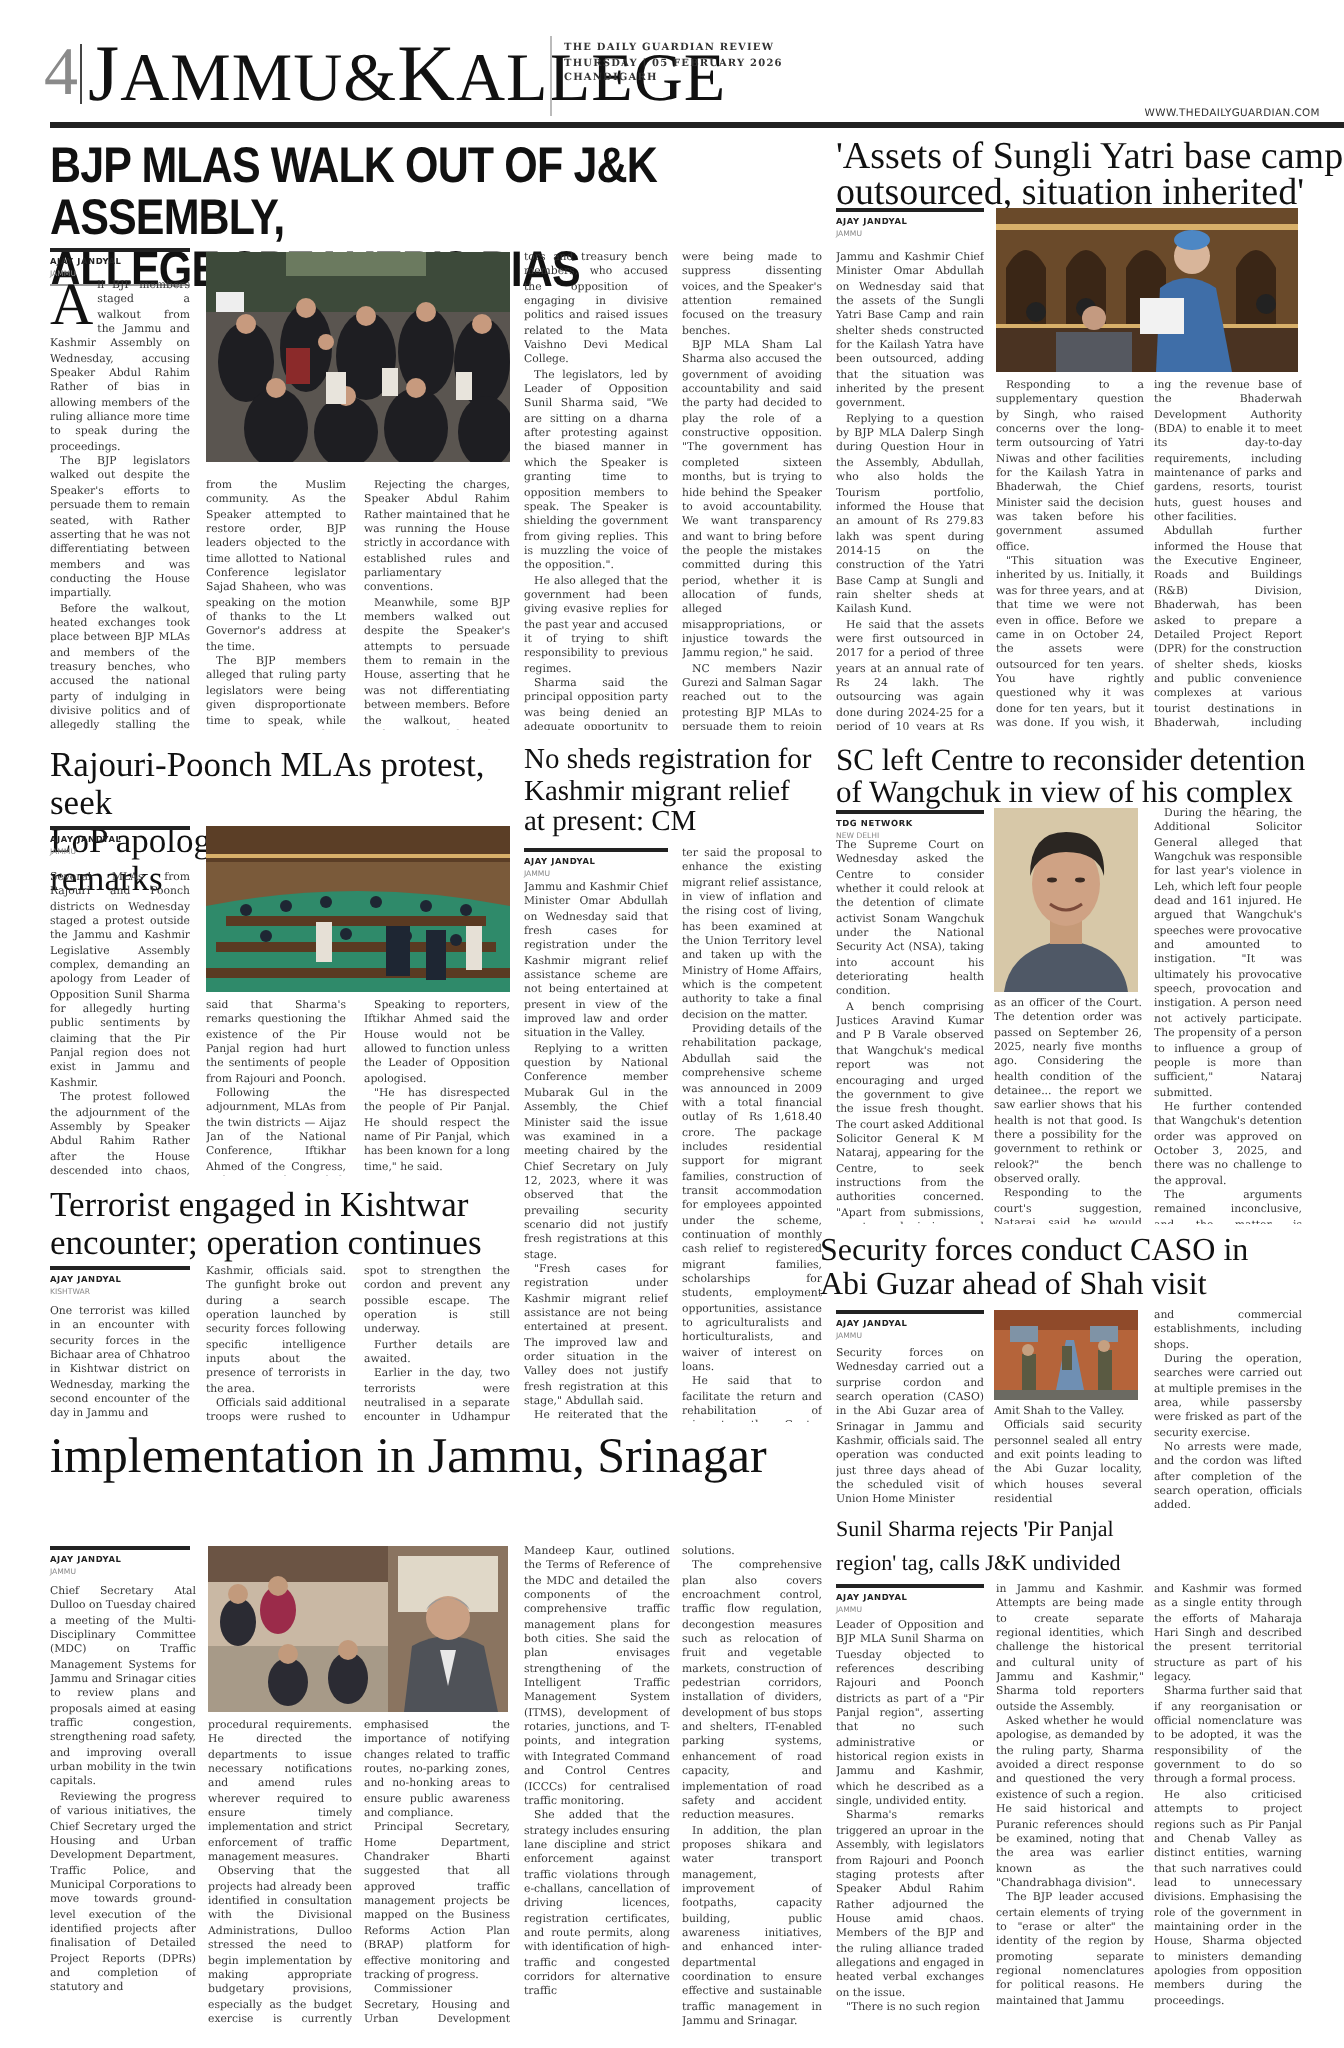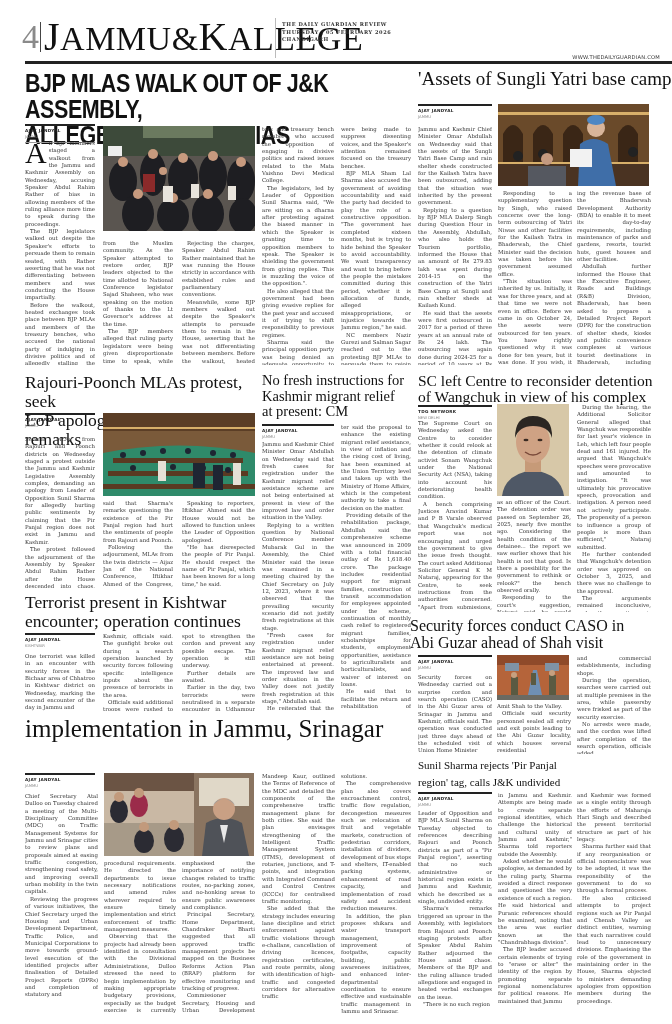--- a/index.html
+++ b/index.html
@@ -116,20 +116,21 @@
 
 </div>
 <div class="col" style="left:341px;top:126px;width:70px;height:239px;">
   <p class="first">were being made to suppress dissenting voices, and the Speaker's attention remained focused on the treasury benches.</p>
   <p>BJP MLA Sham Lal Sharma also accused the government of avoiding accountability and said the party had decided to play the role of a constructive opposition. "The government has completed sixteen months, but is trying to hide behind the Speaker to avoid accountability. We want transparency and want to bring before the people the mistakes committed during this period, whether it is allocation of funds, alleged misappropriations, or injustice towards the Jammu region," he said.</p>
   <p>NC members Nazir Gurezi and Salman Sagar reached out to the protesting BJP MLAs to persuade them to rejoin the proceedings of the House, after prolonged persuasion, they returned to the House.</p>
 </div>
 
 <div class="hl-serif" style="left:418px;top:70px;font-size:19px;width:254px;line-height:18px;">
   <div>'Assets of Sungli Yatri base camp</div>
+  <div>outsourced, situation inherited'</div>
 </div>
 <div class="byline" style="left:418px;top:104px;width:74px;">
   <span class="bar"></span>
   <span class="name">AJAY JANDYAL</span>
   <span class="place">JAMMU</span>
 </div>
 <div class="col" style="left:418px;top:126px;width:74px;height:239px;">
   <p class="first">Jammu and Kashmir Chief Minister Omar Abdullah on Wednesday said that the assets of the Sungli Yatri Base Camp and rain shelter sheds constructed for the Kailash Yatra have been outsourced, adding that the situation was inherited by the present government.</p>
   <p>Replying to a question by BJP MLA Dalerp Singh during Question Hour in the Assembly, Abdullah, who also holds the Tourism portfolio, informed the House that an amount of Rs 279.83 lakh was spent during 2014-15 on the construction of the Yatri Base Camp at Sungli and rain shelter sheds at Kailash Kund.</p>
   <p>He said that the assets were first outsourced in 2017 for a period of three years at an annual rate of Rs 24 lakh. The outsourcing was again done during 2024-25 for a period of 10 years at Rs 26.25 lakh per year, with a provision of 10 per cent annual escalation.</p>
@@ -222,21 +223,21 @@
   <p class="first">said that Sharma's remarks questioning the existence of the Pir Panjal region had hurt the sentiments of people from Rajouri and Poonch.</p>
   <p>Following the adjournment, MLAs from the twin districts — Aijaz Jan of the National Conference, Iftikhar Ahmed of the Congress, and Javaid Iqbal, Muzaffar Iqbal Khan and Choudhary Akram — staged a dharna outside the Assembly, raising slogans in support of Pir Panjal.</p>
 </div>
 <div class="col" style="left:182px;top:500px;width:73px;height:88px;">
   <p>Speaking to reporters, Iftikhar Ahmed said the House would not be allowed to function unless the Leader of Opposition apologised.</p>
   <p>"He has disrespected the people of Pir Panjal. He should respect the name of Pir Panjal, which has been known for a long time," he said.</p>
 
 </div>
 
 <div class="hl-serif" style="left:262px;top:373px;font-size:14.5px;width:150px;line-height:15.5px;">
-  <div>No fresh instructions for</div>
+  <div>No sheds registration for</div>
   <div>Kashmir migrant relief</div>
   <div>at present: CM</div>
 </div>
 <div class="byline" style="left:262px;top:424px;width:72px;">
   <span class="bar"></span>
   <span class="name">AJAY JANDYAL</span>
   <span class="place">JAMMU</span>
 </div>
 <div class="col" style="left:262px;top:441px;width:72px;height:270px;">
   <p class="first">Jammu and Kashmir Chief Minister Omar Abdullah on Wednesday said that fresh cases for registration under the Kashmir migrant relief assistance scheme are not being entertained at present in view of the improved law and order situation in the Valley.</p>
@@ -281,21 +282,21 @@
   <p class="first">as an officer of the Court. The detention order was passed on September 26, 2025, nearly five months ago. Considering the health condition of the detainee... the report we saw earlier shows that his health is not that good. Is there a possibility for the government to rethink or relook?" the bench observed orally.</p>
   <p>Responding to the court's suggestion, Nataraj said he would place the issue before the competent authorities.</p>
 </div>
 <div class="col" style="left:577px;top:404px;width:74px;height:208px;">
   <p>During the hearing, the Additional Solicitor General alleged that Wangchuk was responsible for last year's violence in Leh, which left four people dead and 161 injured. He argued that Wangchuk's speeches were provocative and amounted to instigation. "It was ultimately his provocative speech, provocation and instigation. A person need not actively participate. The propensity of a person to influence a group of people is more than sufficient," Nataraj submitted.</p>
   <p>He further contended that Wangchuk's detention order was approved on October 3, 2025, and there was no challenge to the approval.</p>
   <p>The arguments remained inconclusive, and the matter is scheduled to be heard further on Thursday.</p>
 </div>
 
 <div class="hl-serif" style="left:25px;top:593px;font-size:17.5px;width:235px;line-height:19px;">
-  <div>Terrorist present in Kishtwar</div>
+  <div>Terrorist engaged in Kishtwar</div>
   <div>encounter; operation continues</div>
 </div>
 <div class="byline" style="left:25px;top:633px;width:70px;">
   <span class="bar"></span>
   <span class="name">AJAY JANDYAL</span>
   <span class="place">KISHTWAR</span>
 </div>
 <div class="col" style="left:25px;top:653px;width:70px;height:58px;">
   <p class="first">One terrorist was killed in an encounter with security forces in the Bichaar area of Chhatroo in Kishtwar district on Wednesday, marking the second encounter of the day in Jammu and</p>
 </div>

